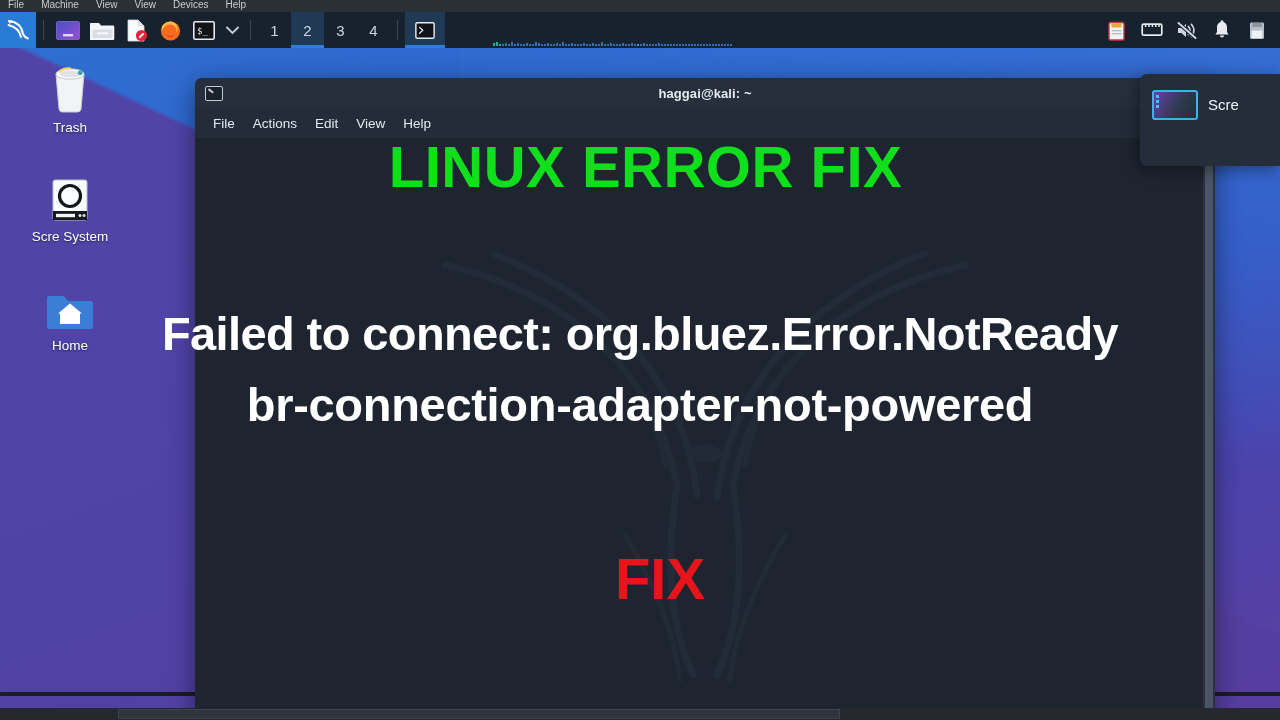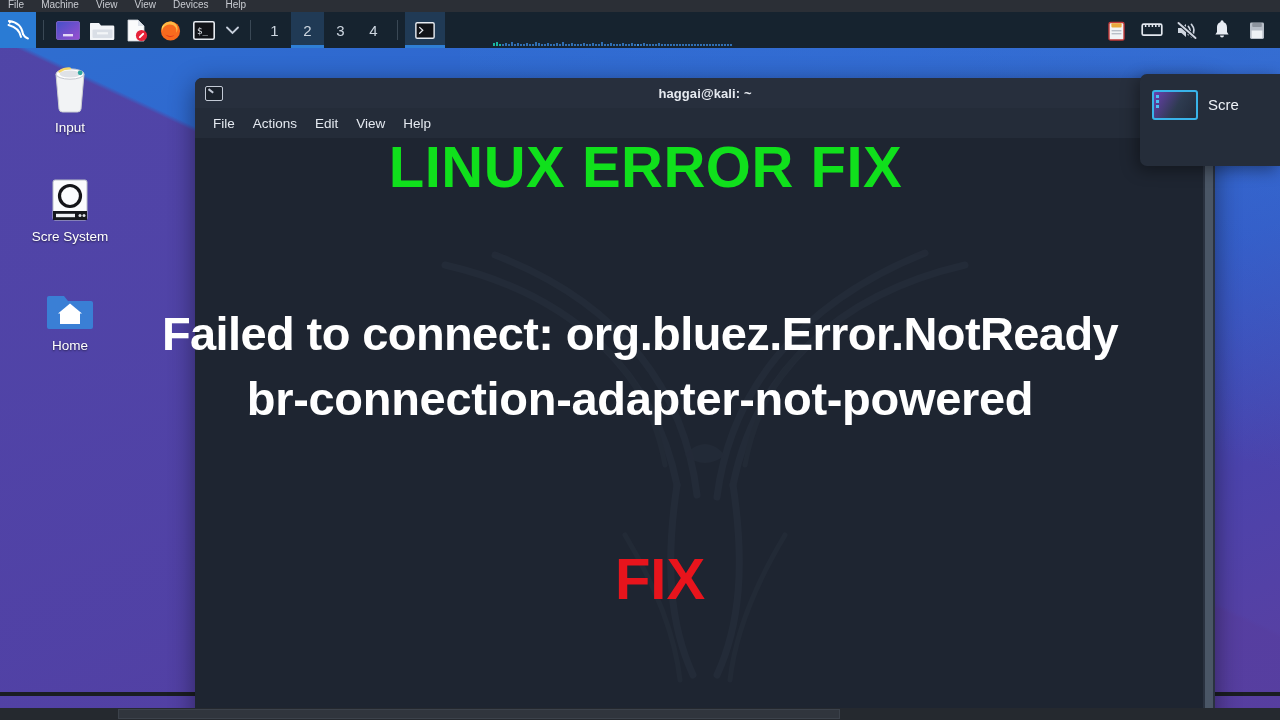--- a/index.html
+++ b/index.html
@@ -163,21 +163,21 @@
     font-size:58px; font-weight:bold; color:#10e01c;
     letter-spacing:.5px; line-height:62px;
     font-family:"Liberation Sans", sans-serif;
     padding-left:11px;
   }
   #ov-error{
     left:0; right:0; top:292px; text-align:center; color:#ffffff;
     font-weight:bold; font-family:"Liberation Sans", sans-serif;
   }
   #ov-error .l1{ font-size:47px; line-height:60px; letter-spacing:-.6px; display:block;}
-  #ov-error .l2{ font-size:47px; line-height:60px; letter-spacing:-.3px; display:block; margin-top:5px;}
+  #ov-error .l2{ font-size:47px; line-height:60px; letter-spacing:-.3px; display:block; margin-top:11px;}
   #ov-fix{
     left:0; right:0; top:536px; text-align:center;
     font-size:58px; font-weight:bold; color:#e8141c; line-height:62px;margin-left:40px;
   }
 
   
   #popup{
     position:absolute; right:0px; top:62px; width:140px; height:92px;
     background:#252d3a; border-radius:7px 0 0 7px;
     box-shadow:-3px 4px 16px rgba(0,0,0,0.4);
@@ -226,21 +226,21 @@
   <div class="dicon" style="left:18px; top:48px;">
     <div class="glyph">
       <svg width="48" height="52" viewBox="0 0 48 52">
         <path d="M10 12 L13 47 Q13.4 50 16.5 50 L31.5 50 Q34.6 50 35 47 L38 12 Z" fill="#f2f3f5" stroke="#c9ccd2" stroke-width="1"></path>
         <ellipse cx="24" cy="12" rx="14" ry="5.2" fill="#ffffff" stroke="#c3c7cf" stroke-width="1"></ellipse>
         <ellipse cx="24" cy="12" rx="10.5" ry="3.4" fill="#dfe2e7"></ellipse>
         <path d="M13.5 9.5 Q18 6.2 24 6.5" stroke="#f5d76a" stroke-width="2.2" fill="none" stroke-linecap="round"></path>
         <circle cx="34.2" cy="10.8" r="2.4" fill="#2fa7a0"></circle>
       </svg>
     </div>
-    <div>Input</div>
+    <div>Trash</div>
   </div>
 
   <div class="dicon" style="left:18px; top:157px;">
     <div class="glyph">
       <svg width="46" height="46" viewBox="0 0 46 46">
         <rect x="6" y="3" width="34" height="40" rx="2" fill="#fbfcfd" stroke="#b9bec7" stroke-width="1"></rect>
         <circle cx="23" cy="19" r="10.5" fill="none" stroke="#141518" stroke-width="3.2"></circle>
         <rect x="6" y="34" width="34" height="9" fill="#16181c"></rect>
         <rect x="9" y="36.8" width="19" height="3.4" fill="#f0f2f5"></rect>
         <circle cx="33" cy="38.5" r="1.5" fill="#dfe2e7"></circle>

